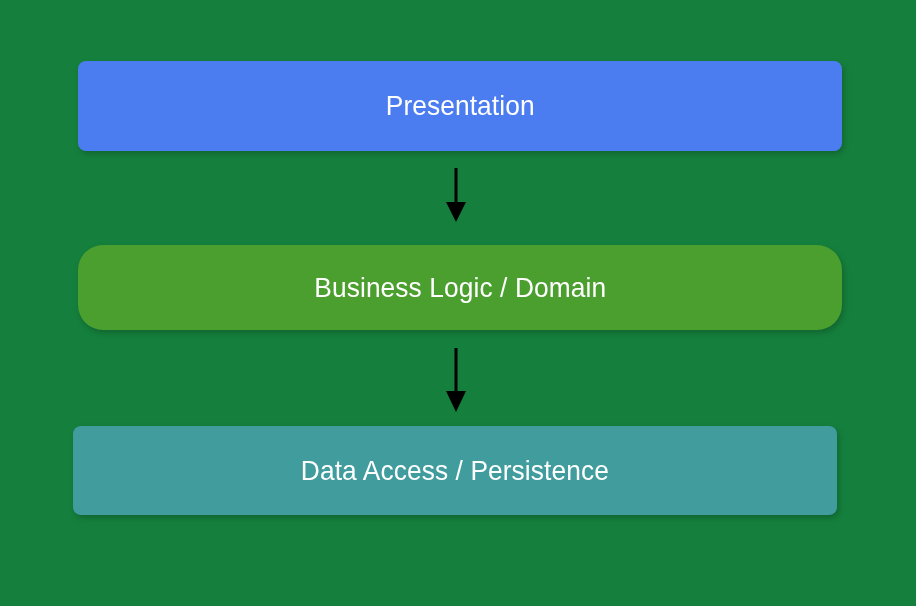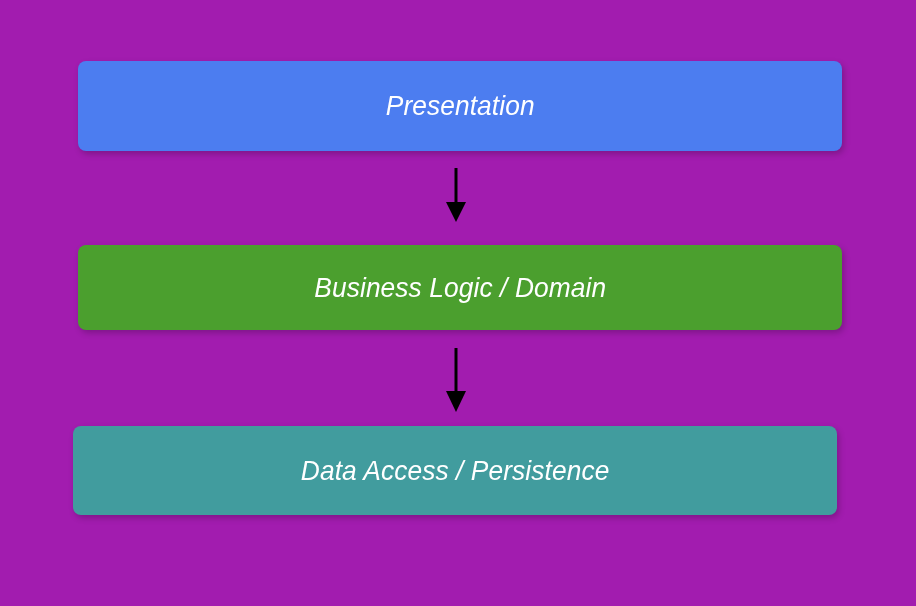--- a/index.html
+++ b/index.html
@@ -78,34 +78,34 @@
   .connector-arrow svg {
     display: block;
     width: 100%;
     height: 100%;
     overflow: visible;
   }
 </style>
 </head>
 <body>
 
-<div id="diagram-canvas" style="background: #a21caf; font-style: italic;">
+<div id="diagram-canvas" style="background: #15803d;">
 
   <div class="layer-box" id="box-presentation" style="background: rgb(76, 125, 240);">
     <span class="layer-label" style="color: rgb(255, 255, 255);">Presentation</span>
   </div>
 
   <div class="connector-arrow" id="arrow-presentation-to-business">
     <svg viewBox="0 0 32 58" preserveAspectRatio="none">
       <line x1="16" y1="2" x2="16" y2="42" stroke="#000000" stroke-width="3"></line>
       <polygon points="16,56 6,36 26,36" fill="#000000"></polygon>
     </svg>
   </div>
 
-  <div class="layer-box" id="box-business-logic" style="background: rgb(75, 159, 46);">
+  <div class="layer-box" id="box-business-logic" style="background: rgb(75, 159, 46); border-radius: 25px;">
     <span class="layer-label" style="color: rgb(255, 255, 255);">Business Logic / Domain</span>
   </div>
 
   <div class="connector-arrow" id="arrow-business-to-data">
     <svg viewBox="0 0 32 68" preserveAspectRatio="none">
       <line x1="16" y1="2" x2="16" y2="50" stroke="#000000" stroke-width="3"></line>
       <polygon points="16,66 6,45 26,45" fill="#000000"></polygon>
     </svg>
   </div>
 

